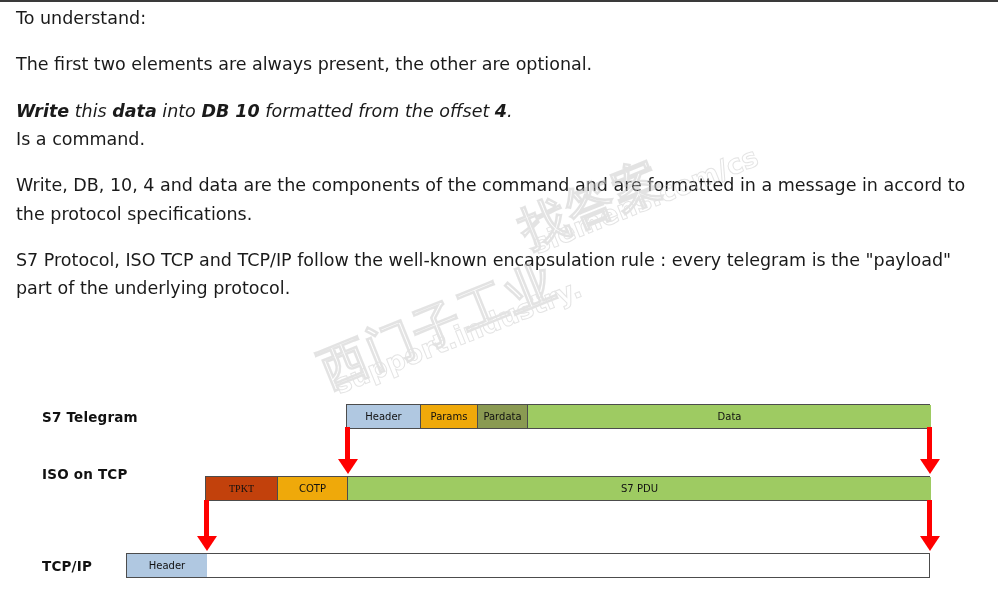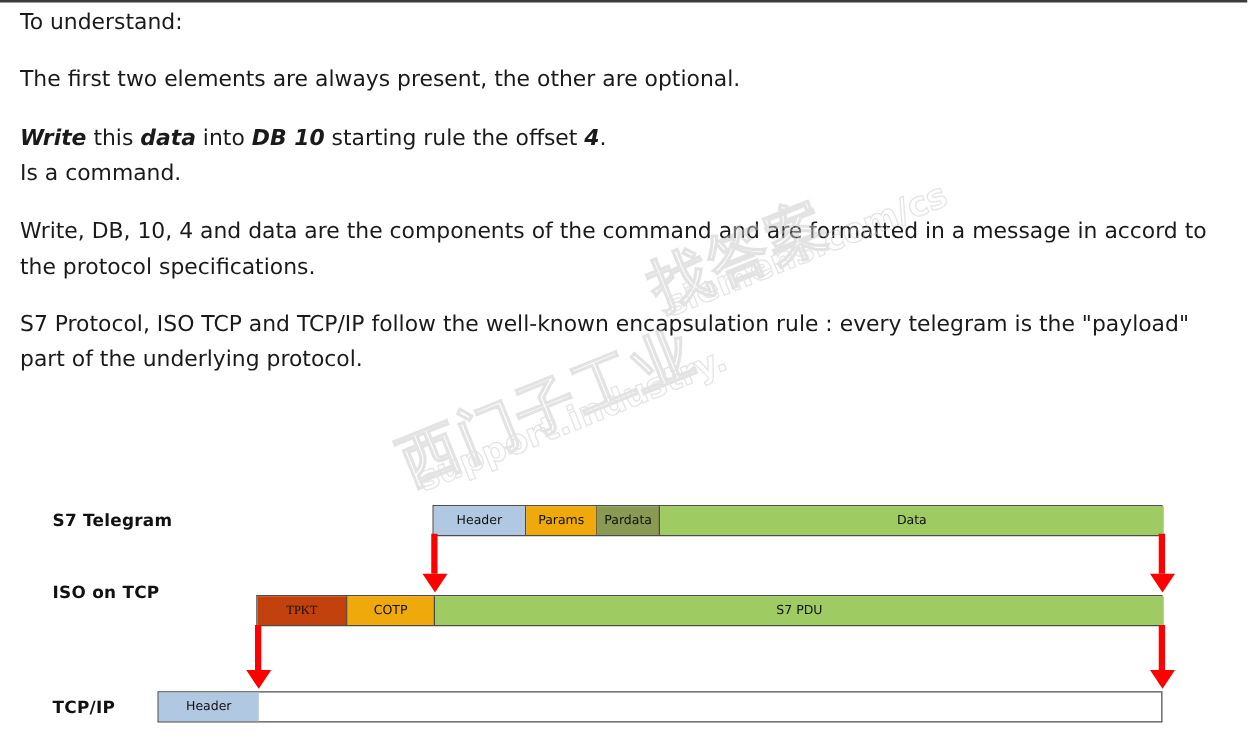--- a/index.html
+++ b/index.html
@@ -28,21 +28,21 @@
   .prose {
     position: absolute;
     left: 16px;
     top: 4px;
     width: 960px;
     font-size: 17.5px;
     line-height: 1.62;
   }
   .para { margin: 0 0 18px 0; }
   .bi { font-weight: bold; font-style: italic; }
-  .it { }
+  .it { font-style: italic; }
 
   
   .watermark {
     position: absolute;
     left: 300px;
     top: 195px;
     width: 420px;
     height: 215px;
     pointer-events: none;
     opacity: .5;
@@ -145,21 +145,21 @@
 
 <div class="top-rule"></div>
 
 <div class="prose">
 
   <p class="para">To understand:</p>
 
   <p class="para">The first two elements are always present, the other are optional.</p>
 
   <p class="para">
-    <span class="bi">Write</span><span class="it"> this </span><span class="bi">data</span><span class="it"> into </span><span class="bi">DB 10</span><span class="it"> starting rule the offset </span><span class="bi">4</span><span class="it">.</span><br>
+    <span class="bi">Write</span><span class="it"> this </span><span class="bi">data</span><span class="it"> into </span><span class="bi">DB 10</span><span class="it"> formatted from the offset </span><span class="bi">4</span><span class="it">.</span><br>
     <span>Is a command.</span>
   </p>
 
   <p class="para">Write, DB, 10, 4 and data are the components of the command and are formatted in a message in accord to the protocol specifications.</p>
 
   <p class="para">S7 Protocol, ISO TCP and TCP/IP follow the well-known encapsulation rule : every telegram is the "payload" part of the underlying protocol.</p>
 
 </div>
 
 <div class="watermark">

